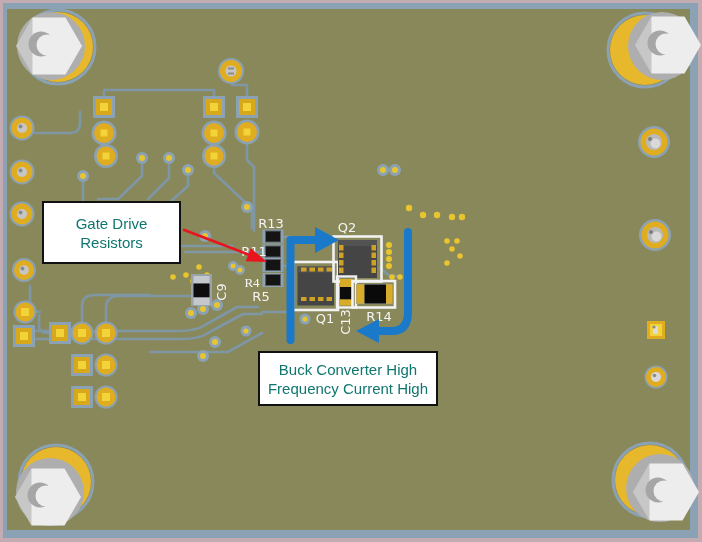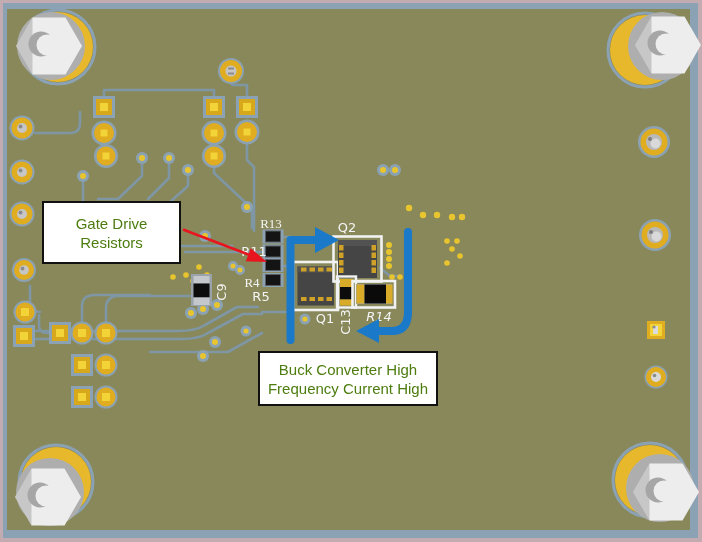--- a/index.html
+++ b/index.html
@@ -5,21 +5,21 @@
   html,body{margin:0;padding:0;background:#555;}
   .stage{position:relative;width:702px;height:542px;overflow:hidden;
          font-family:"Liberation Sans",sans-serif;}
   .stage svg{position:absolute;left:0;top:0;}
   .silk{position:absolute;color:#f4f4f4;font-family:"DejaVu Sans",sans-serif;
         font-size:13px;font-weight:400;white-space:nowrap;
         transform:translate(-50%,-50%);line-height:1;}
   .silk.rot{transform:translate(-50%,-50%) rotate(-90deg);}
   .callout{position:absolute;background:#fff;border:2.5px solid #111;
            display:flex;flex-direction:column;align-items:center;justify-content:center;
-           text-align:center;color:#4d7c0f;font-size:15px;line-height:19px;z-index:30;}
+           text-align:center;color:#0f766e;font-size:15px;line-height:19px;z-index:30;}
   .overlay{z-index:40;pointer-events:none;}
   .labels{z-index:20;}
 </style>
 </head>
 <body>
 
 <div class="stage">
 
 <svg width="702" height="542" viewBox="0 0 702 542">
 
@@ -338,28 +338,28 @@
     <g transform="translate(666,492)">
       <polygon points="33,0 16.5,28.6 -16.5,28.6 -33,0 -16.5,-28.6 16.5,-28.6" fill="#ededed"></polygon>
       <polygon points="-33,0 -16.5,-28.6 -16.5,28.6" fill="#000" opacity="0.16"></polygon>
       <circle cx="-8" cy="-2" r="12.5" fill="#a6a6a6"></circle>
           <circle cx="-2" cy="-1" r="10.5" fill="#ededed"></circle>
     </g>
   </g>
 </svg>
 
 <div class="labels">
-  <span class="silk" style="left:271px;top:223px;font-family:Liberation Serif, serif;">R13</span>
+  <span class="silk" style="left:271px;top:223px;">R13</span>
   <span class="silk" style="left:254px;top:251px;">R11</span>
   <span class="silk" style="left:252px;top:282px;font-family:Liberation Serif, serif;">R4</span>
   <span class="silk" style="left:261px;top:296px;">R5</span>
   <span class="silk" style="left:347px;top:227px;">Q2</span>
   <span class="silk" style="left:325px;top:318px;">Q1</span>
   <span class="silk rot" style="left:345px;top:322px;">C13</span>
-  <span class="silk" style="left:379px;top:316px;font-style:italic;">R14</span>
+  <span class="silk" style="left:379px;top:316px;">R14</span>
   <span class="silk rot" style="left:221px;top:292px;">C9</span>
 </div>
 
 <div class="callout" style="left:42px;top:201px;width:135px;height:59px;">
   <div>Gate Drive</div>
   <div>Resistors</div>
 </div>
 
 <div class="callout" style="left:258px;top:351px;width:176px;height:51px;text-align:right;">
   <div>Buck Converter High</div>

